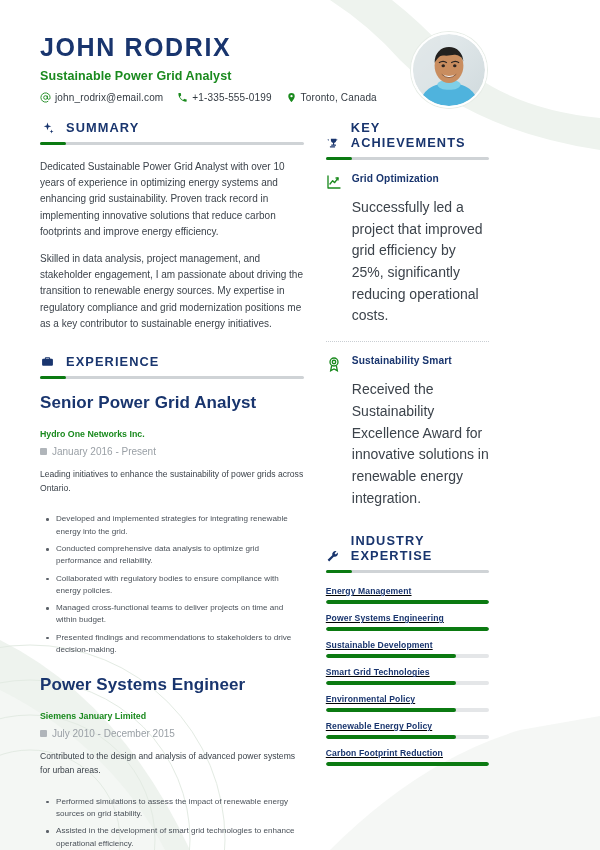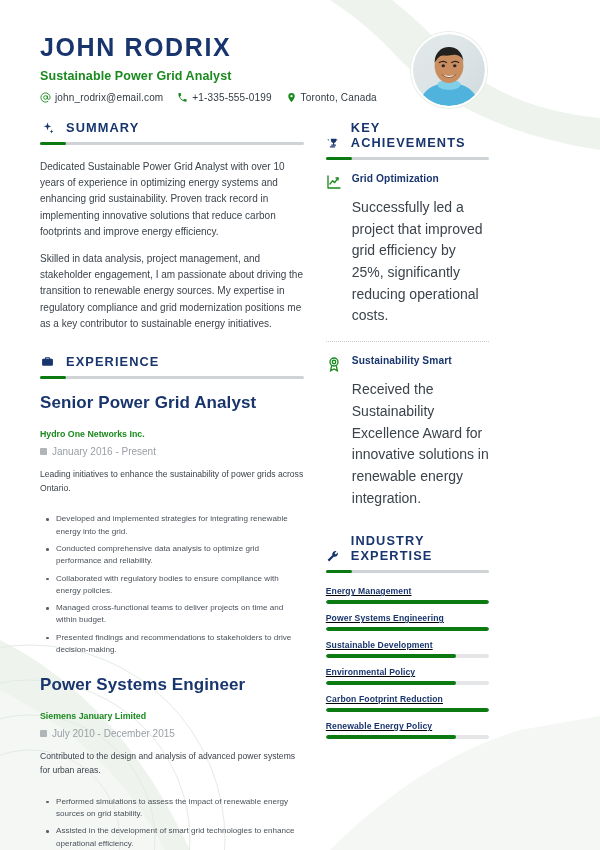--- a/index.html
+++ b/index.html
@@ -332,35 +332,41 @@
               <div class="skill-fill" style="width: 100%;"></div>
             </div>
           </div>
           <div class="skill">
             <div class="skill-name">Sustainable Development</div>
             <div class="skill-track">
               <div class="skill-fill" style="width: 80%;"></div>
             </div>
           </div>
           <div class="skill">
+            <div class="skill-name">Smart Grid Technologies</div>
+            <div class="skill-track">
+              <div class="skill-fill" style="width: 80%;"></div>
+            </div>
+          </div>
+          <div class="skill">
             <div class="skill-name">Environmental Policy</div>
             <div class="skill-track">
               <div class="skill-fill" style="width: 80%;"></div>
             </div>
           </div>
           <div class="skill">
+            <div class="skill-name">Renewable Energy Policy</div>
+            <div class="skill-track">
+              <div class="skill-fill" style="width: 80%;"></div>
+            </div>
+          </div>
+          <div class="skill">
             <div class="skill-name">Carbon Footprint Reduction</div>
             <div class="skill-track">
               <div class="skill-fill" style="width: 100%;"></div>
-            </div>
-          </div>
-          <div class="skill">
-            <div class="skill-name">Renewable Energy Policy</div>
-            <div class="skill-track">
-              <div class="skill-fill" style="width: 80%;"></div>
             </div>
           </div>
         </div>
       </div>
 
     </div>
   </div>
 </div>
 
 </body></html>

